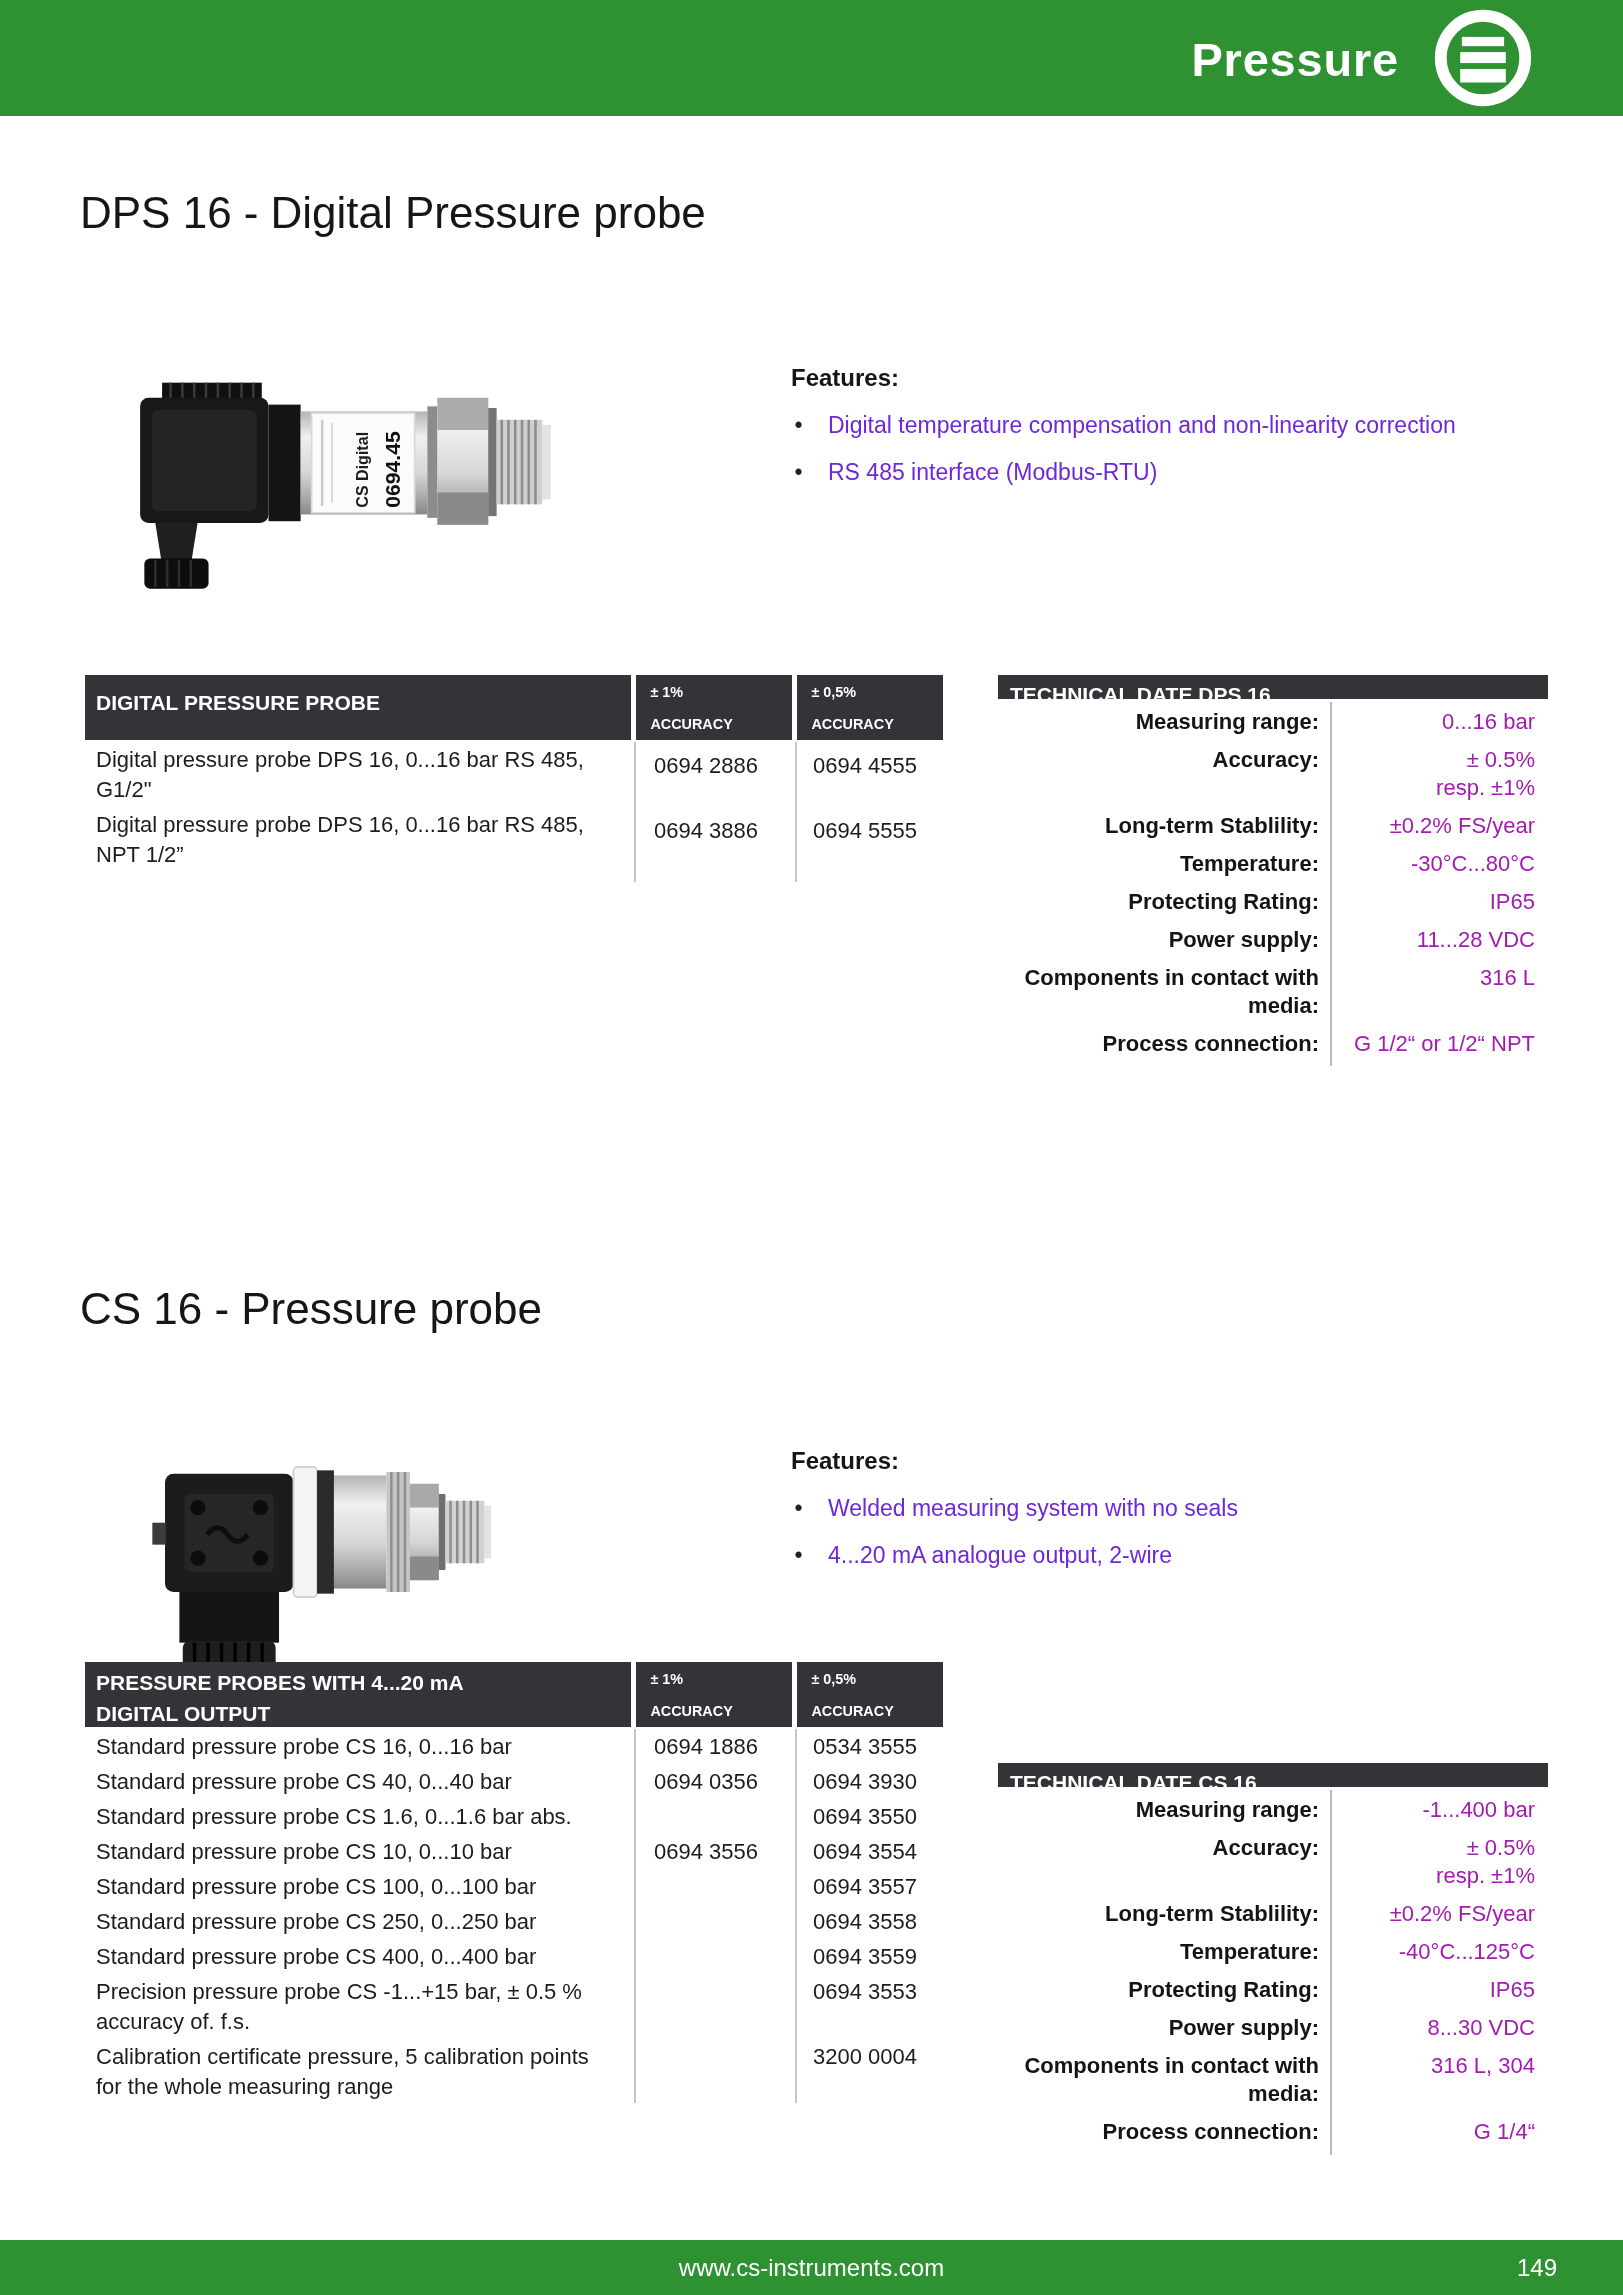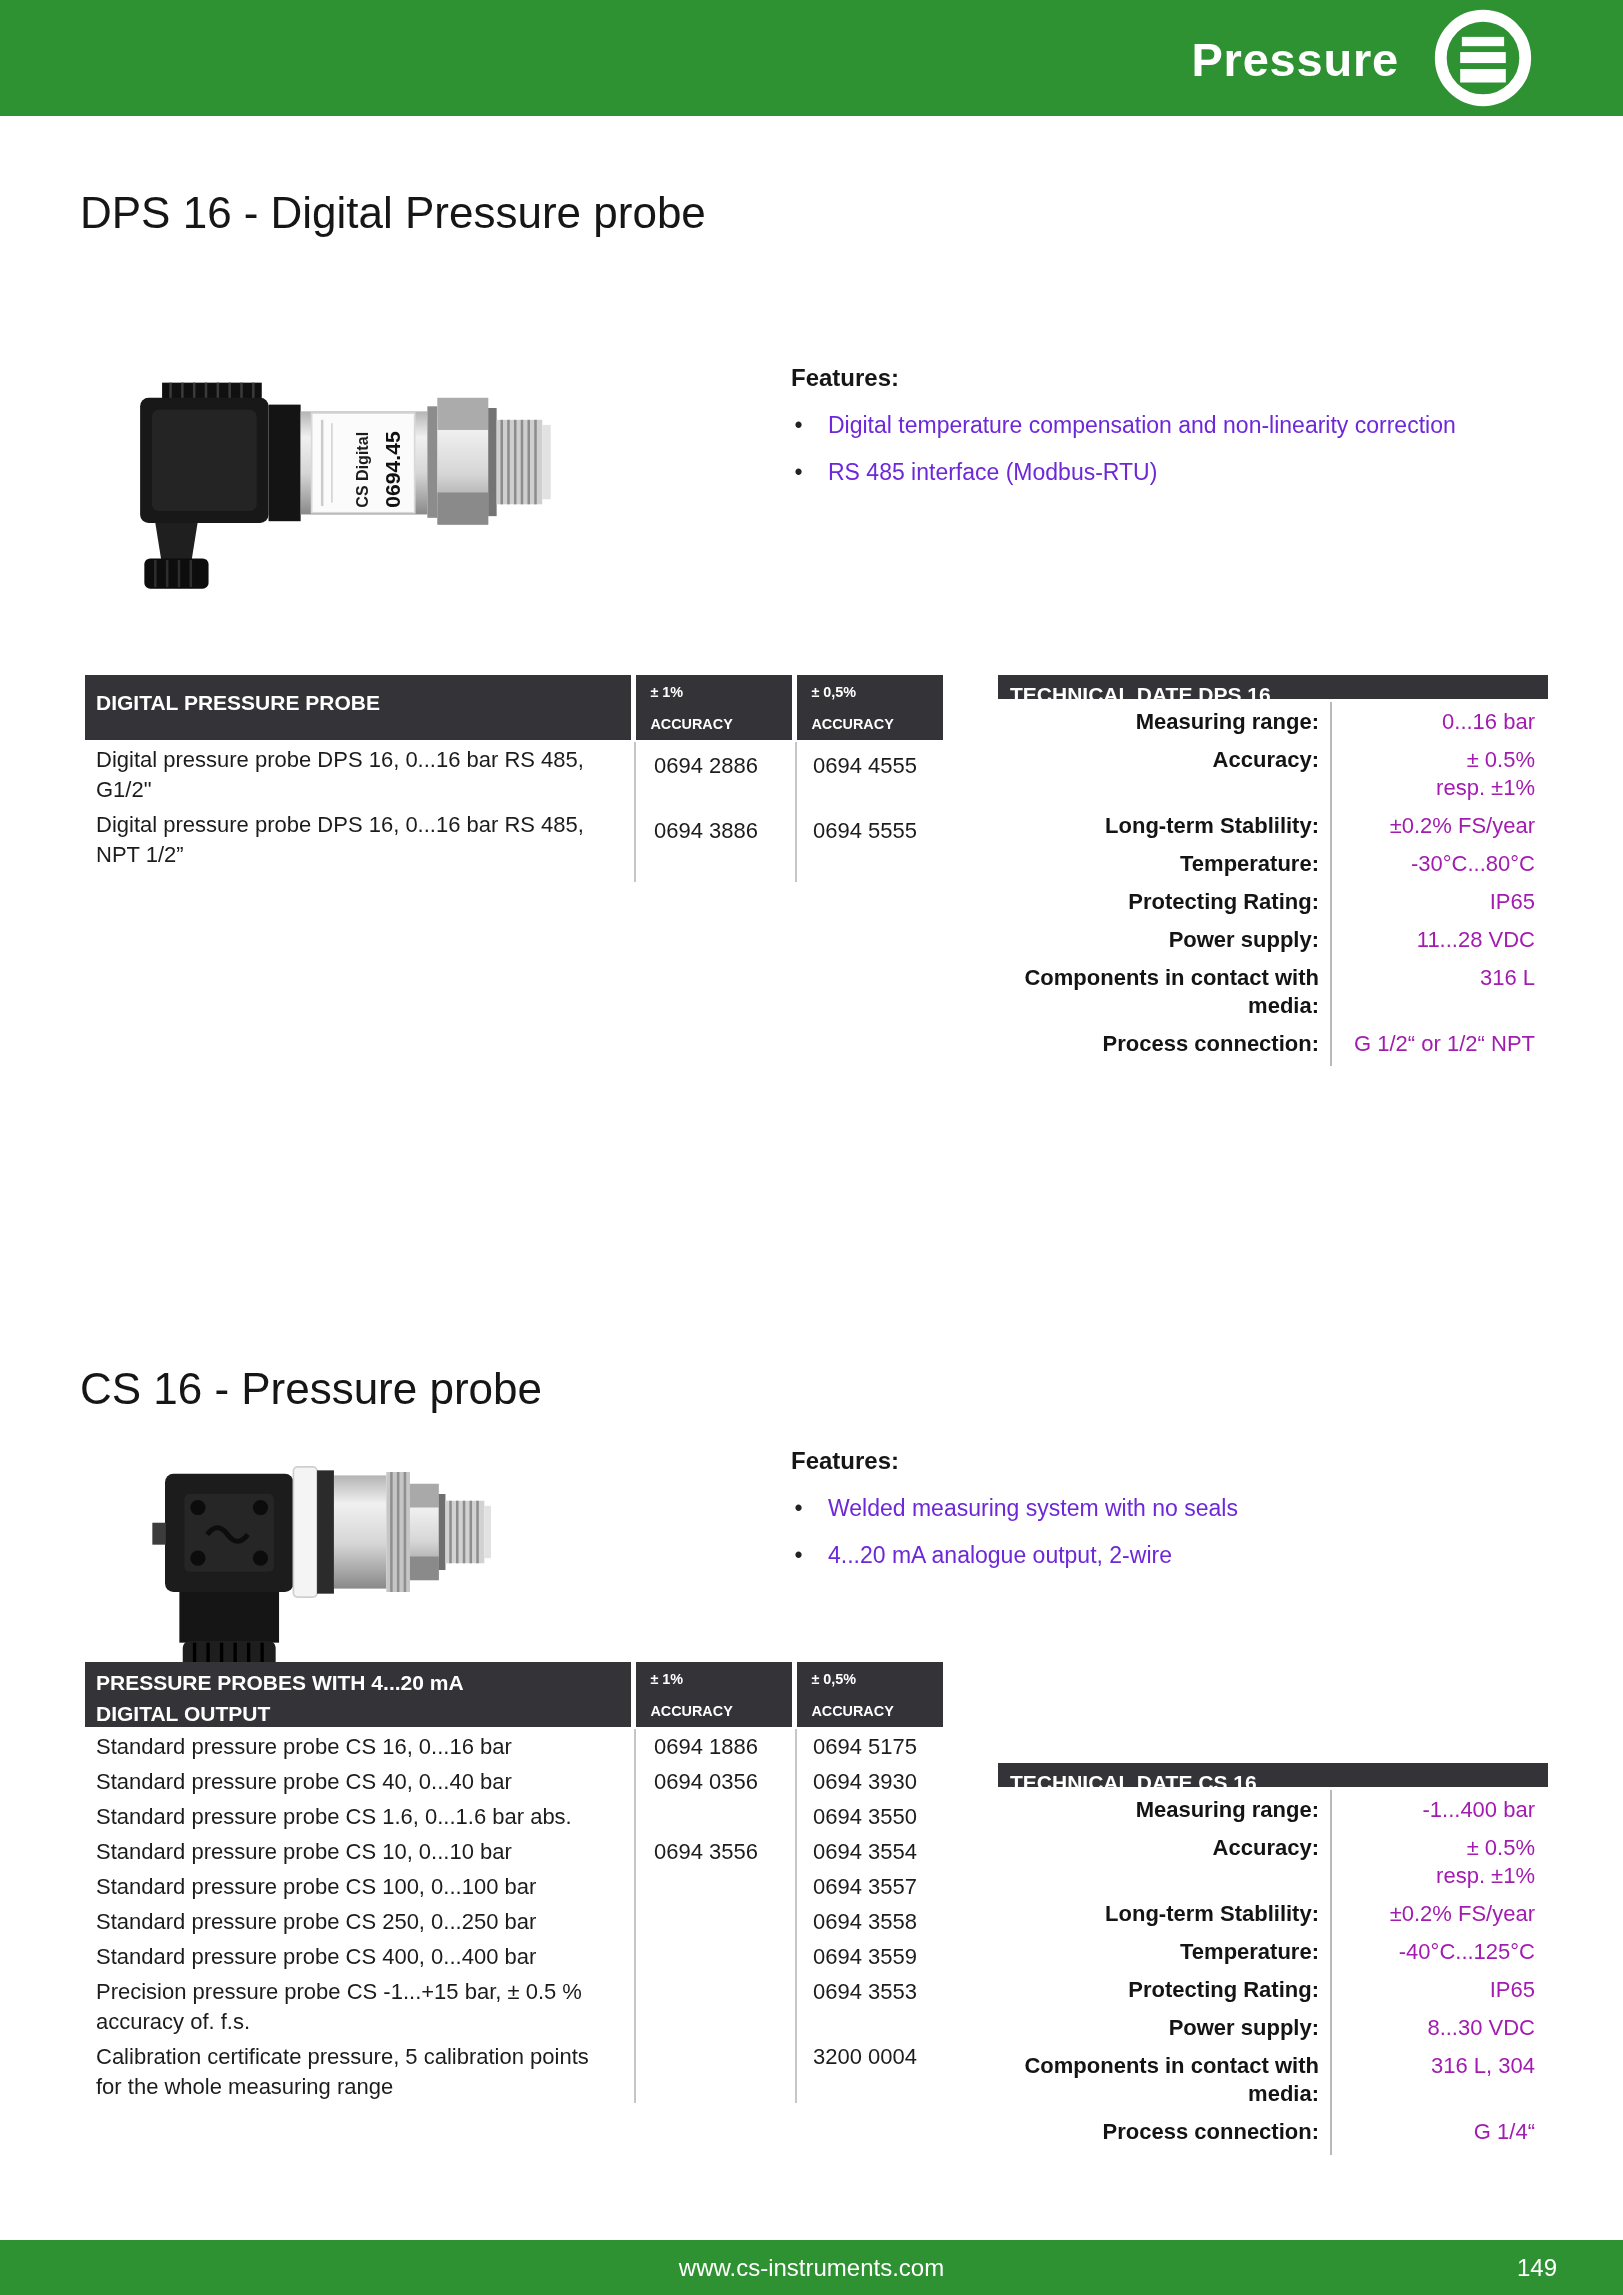--- a/index.html
+++ b/index.html
@@ -220,21 +220,21 @@
       </div>
       <div class="tt-row">
         <div class="tt-label">Process connection:</div>
         <div class="tt-value">
             <div>G 1/2“ or 1/2“ NPT</div>
           </div>
       </div>
     </div>
   </div>
 
-  <div class="sec-title" style="top:1364px;">
+  <div class="sec-title" style="top:1284px;">
     <span class="model">CS 16 -</span><span>Pressure probe</span>
   </div>
 
   <svg class="photo" style="left:127px;top:1450px;" width="397" height="262" viewBox="0 0 470 310">
     <defs>
       <linearGradient id="steelB" x1="0" y1="0" x2="0" y2="1">
         <stop offset="0" stop-color="#b4b4b4"></stop>
           <stop offset="0.25" stop-color="#f0f0f0"></stop>
         <stop offset="0.6" stop-color="#d6d6d6"></stop>
           <stop offset="1" stop-color="#898989"></stop>
@@ -307,21 +307,21 @@
         <span>± 0,5%</span>
         <span>ACCURACY</span>
       </div>
     </div>
     <div class="ot-body" style="height:379px;">
       <div class="vline" style="left:549px;"></div>
       <div class="vline" style="left:710px;"></div>
       <div class="ot-row">
         <div class="ot-c1">Standard pressure probe CS 16, 0...16 bar</div>
         <div class="ot-c2">0694 1886</div>
-        <div class="ot-c3">0694 5175</div>
+        <div class="ot-c3">0534 3555</div>
       </div>
       <div class="ot-row">
         <div class="ot-c1">Standard pressure probe CS 40, 0...40 bar</div>
         <div class="ot-c2">0694 0356</div>
         <div class="ot-c3">0694 3930</div>
       </div>
       <div class="ot-row">
         <div class="ot-c1">Standard pressure probe CS 1.6, 0...1.6 bar abs.</div>
         <div class="ot-c2"></div>
         <div class="ot-c3">0694 3550</div>

